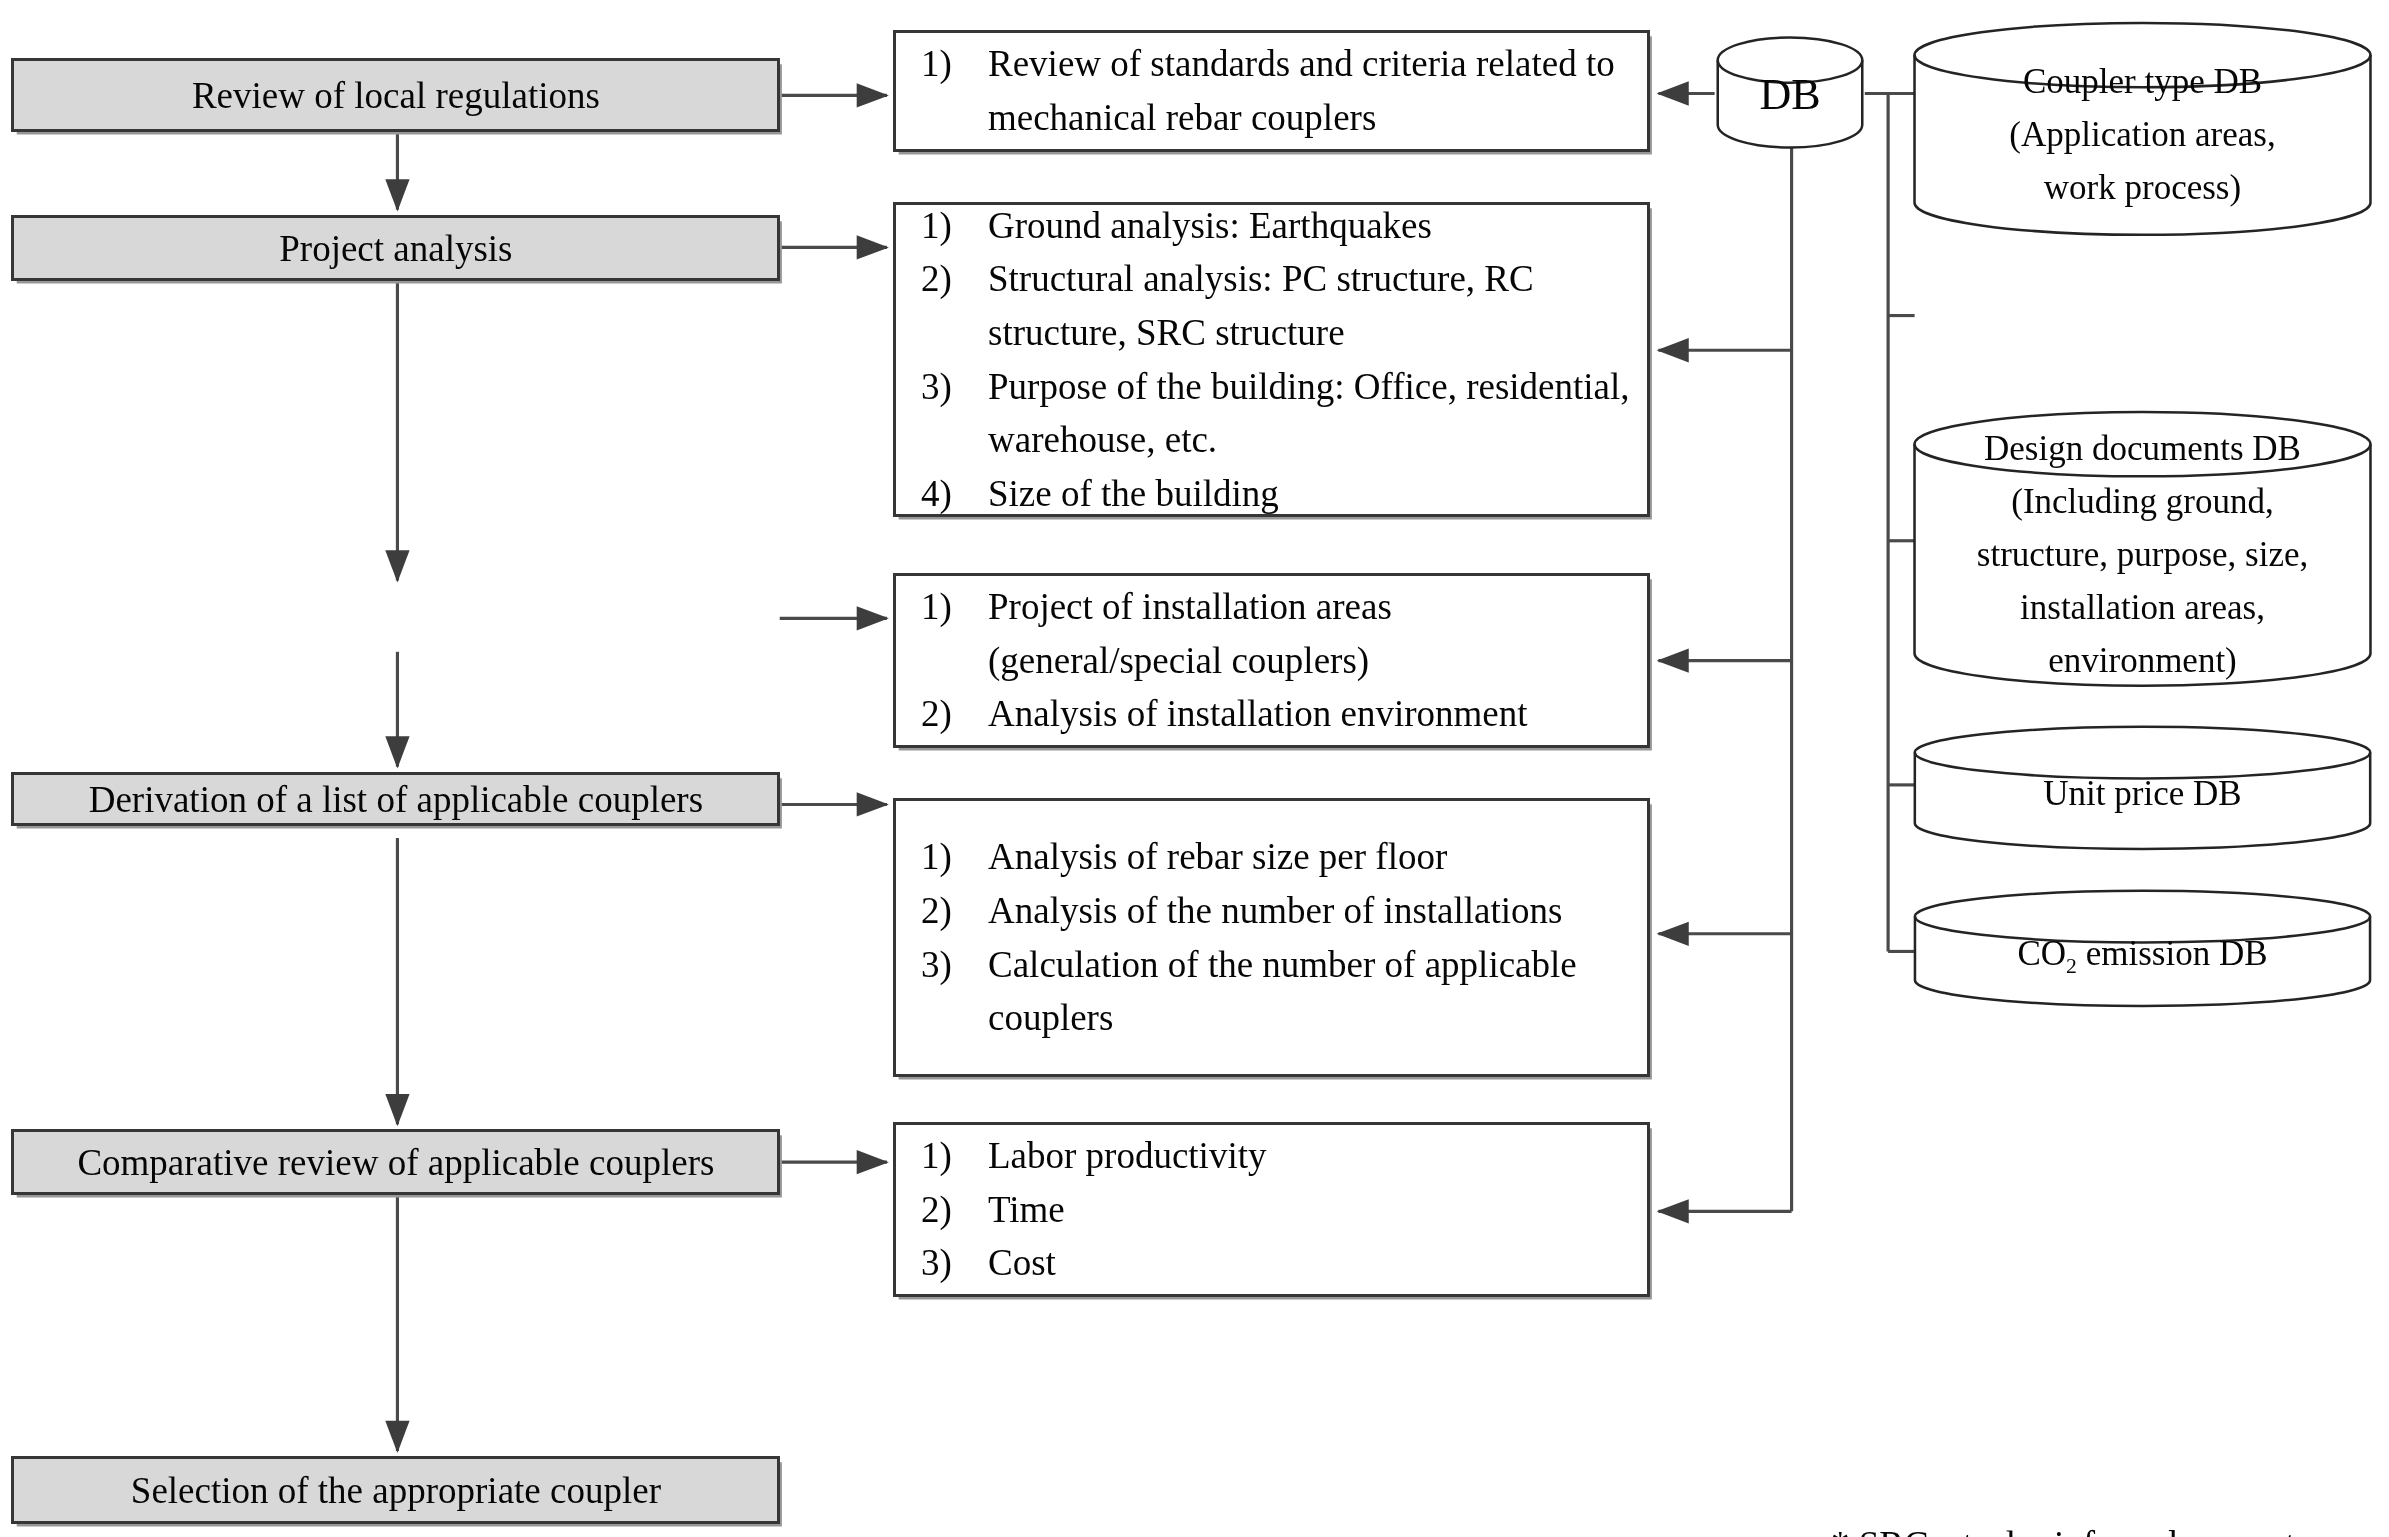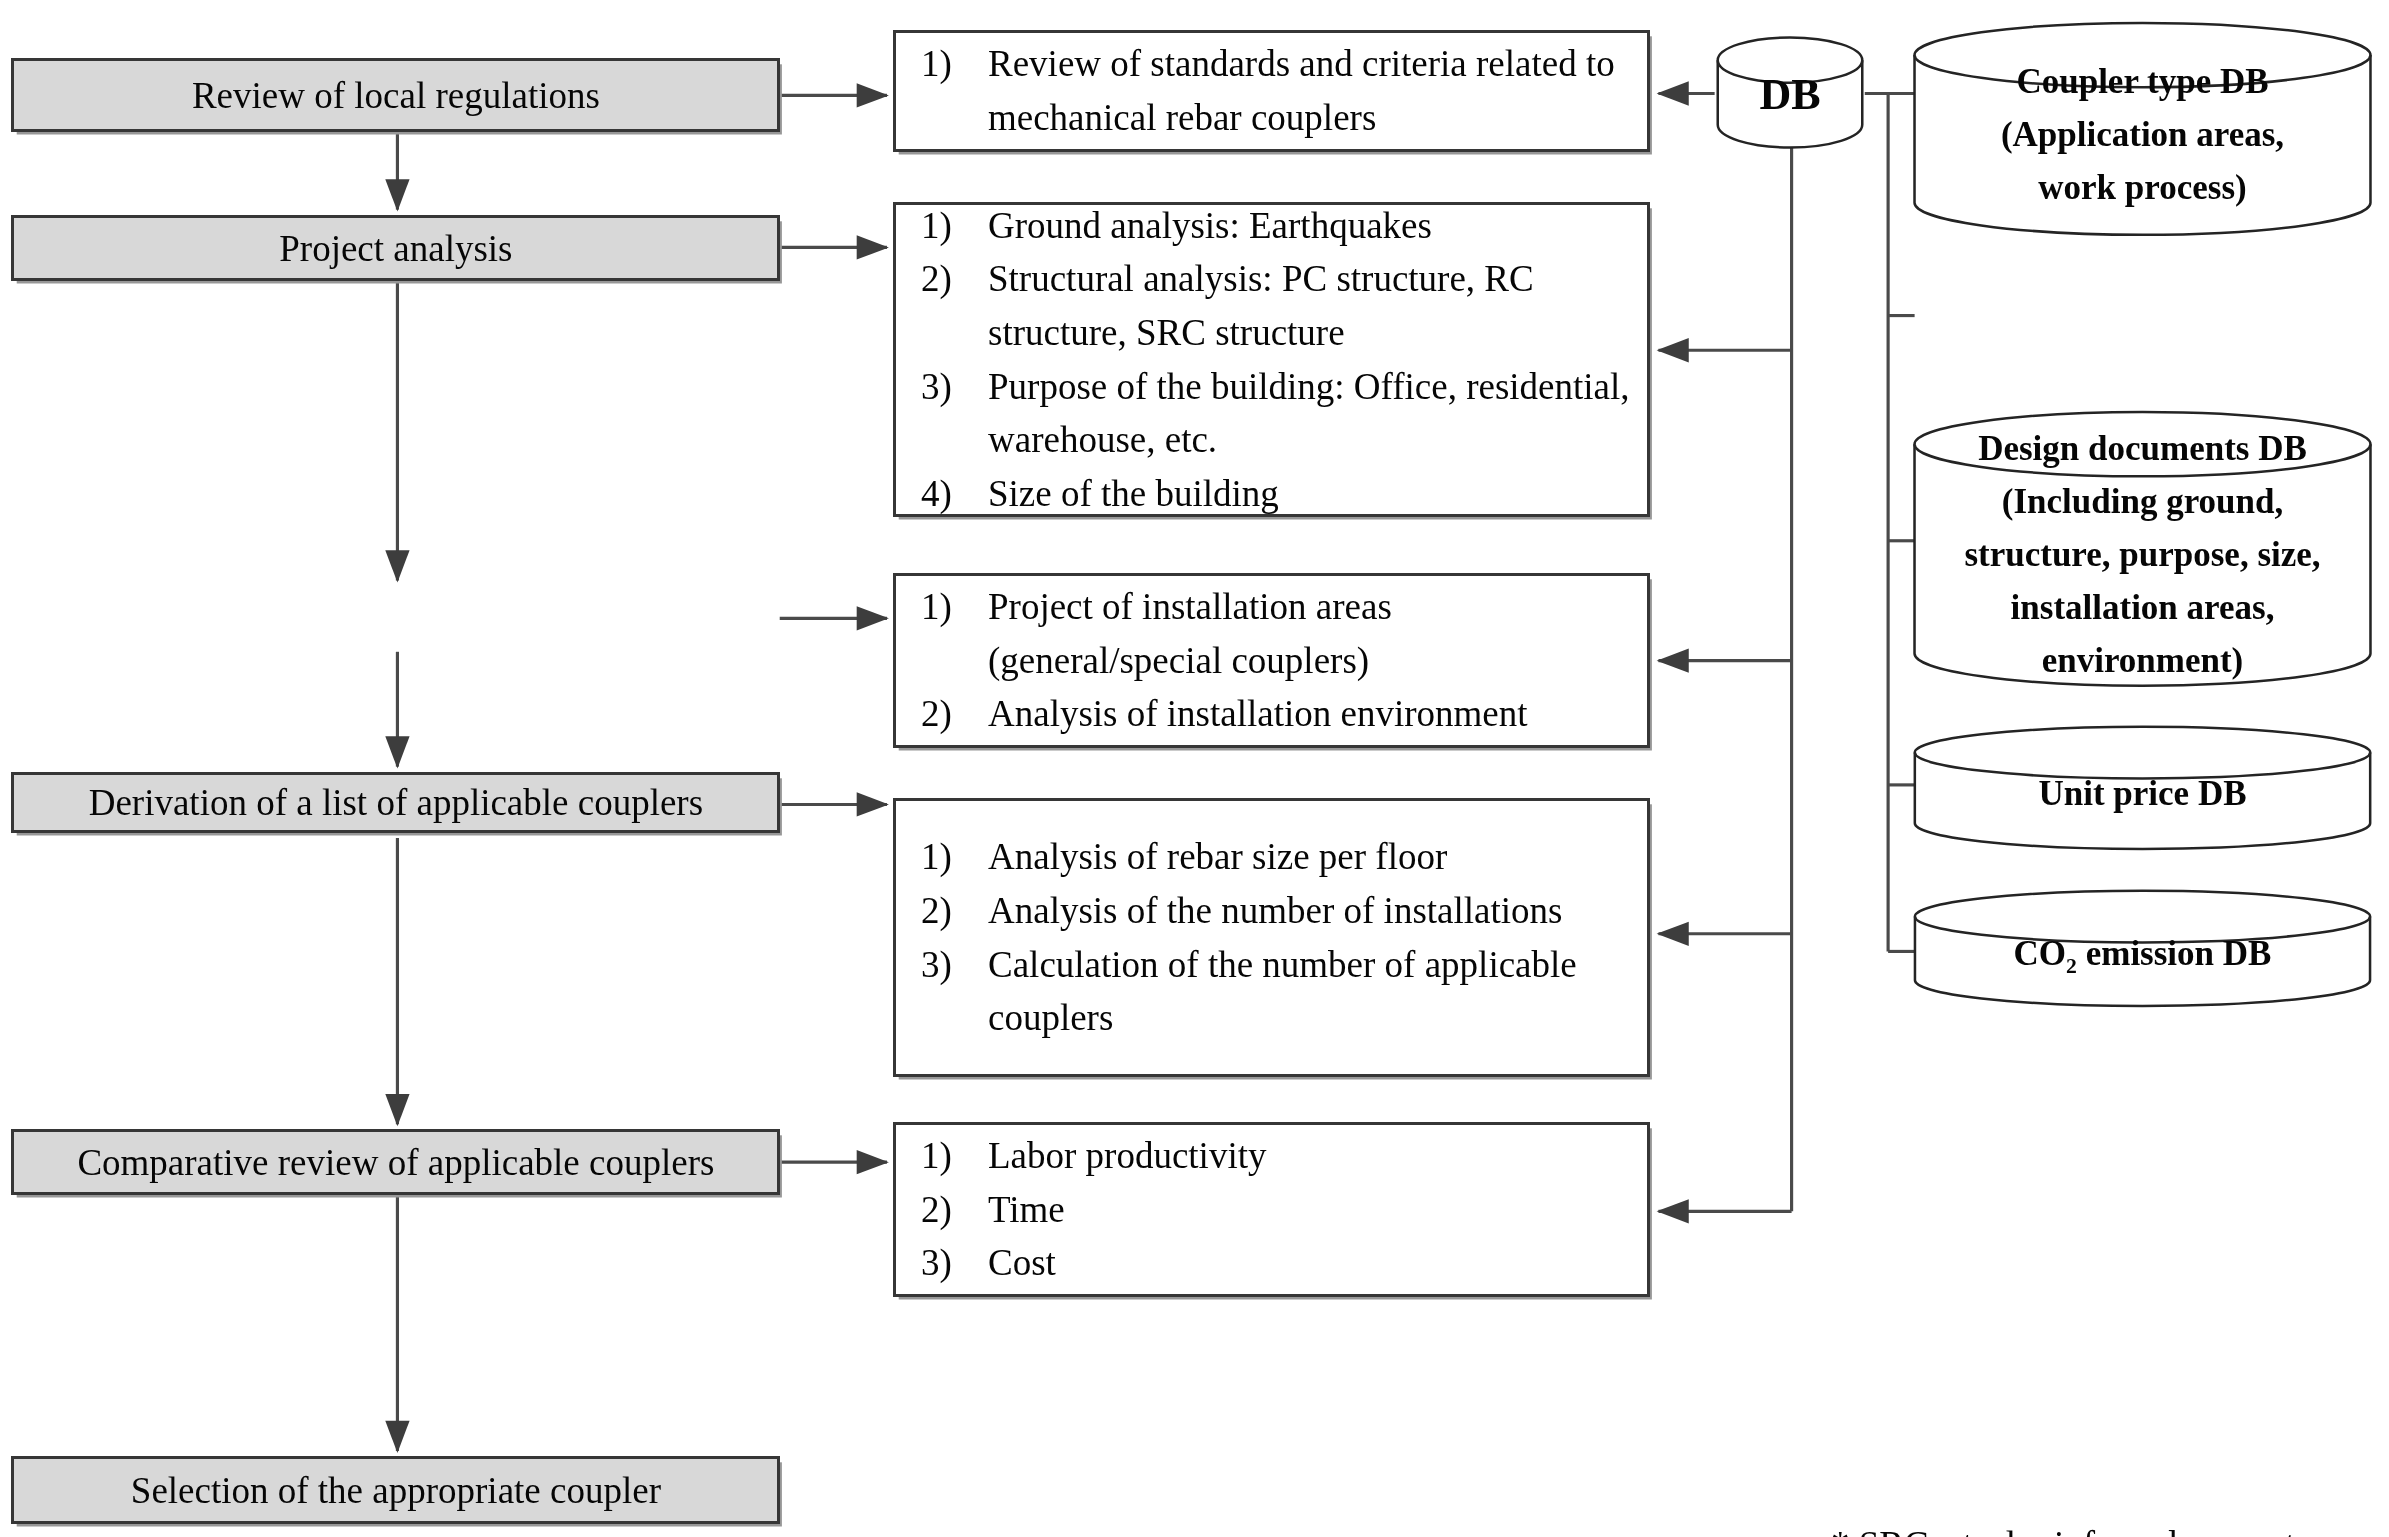--- a/index.html
+++ b/index.html
@@ -22,21 +22,21 @@
     box-shadow:3.8px 4.4px 0 -1.9px #979797;
   }
   .item{display:flex;}
   .num{flex:0 0 67px;}
   .txt{flex:1;}
   .cyl{position:absolute;}
   .cyl svg{position:absolute;left:0;top:0;}
   .cyl-label{
     position:absolute;left:0;top:0;right:0;bottom:0;
     display:flex;flex-direction:column;align-items:center;justify-content:center;
-    text-align:center;font-size:35px;line-height:1.52;padding-top:10px;font-weight:bold;
+    text-align:center;font-size:35px;line-height:1.52;padding-top:10px;
   }
   #db-hub .cyl-label{font-size:44px;padding-top:6.3px;}
   sub{font-size:0.62em;line-height:0;}
   .footnote{position:absolute;left:1831px;top:1483px;font-size:37px;white-space:nowrap;margin-top:40px;}
 </style>
 </head>
 <body>
 
 <div id="canvas">
 
@@ -71,21 +71,21 @@
       <line x1="2993" y1="148" x2="2993" y2="1508"></line>
       <line x1="2993" y1="500" x2="3035" y2="500"></line>
       <line x1="2993" y1="857" x2="3035" y2="857"></line>
       <line x1="2993" y1="1244" x2="3035" y2="1244"></line>
       <line x1="2993" y1="1508" x2="3035" y2="1508"></line>
     </g>
   </svg>
 
   <div class="step" style="top:58px;height:74px;">Review of local regulations</div>
   <div class="step" style="top:215px;height:66px;">Project analysis</div>
-  <div class="step" style="top:772px;height:61px;">Derivation of a list of applicable couplers</div>
+  <div class="step" style="top:772px;height:54px;">Derivation of a list of applicable couplers</div>
   <div class="step" style="top:1129px;height:66px;">Comparative review of applicable couplers</div>
   <div class="step" style="top:1456px;height:68px;text-align:center;">Selection of the appropriate coupler</div>
 
   <div class="detail" style="top:30px;height:122px;">
     <div class="item">
       <span class="num">1)</span>
       <span class="txt">Review of standards and criteria related to mechanical rebar couplers</span>
     </div>
   </div>
 

